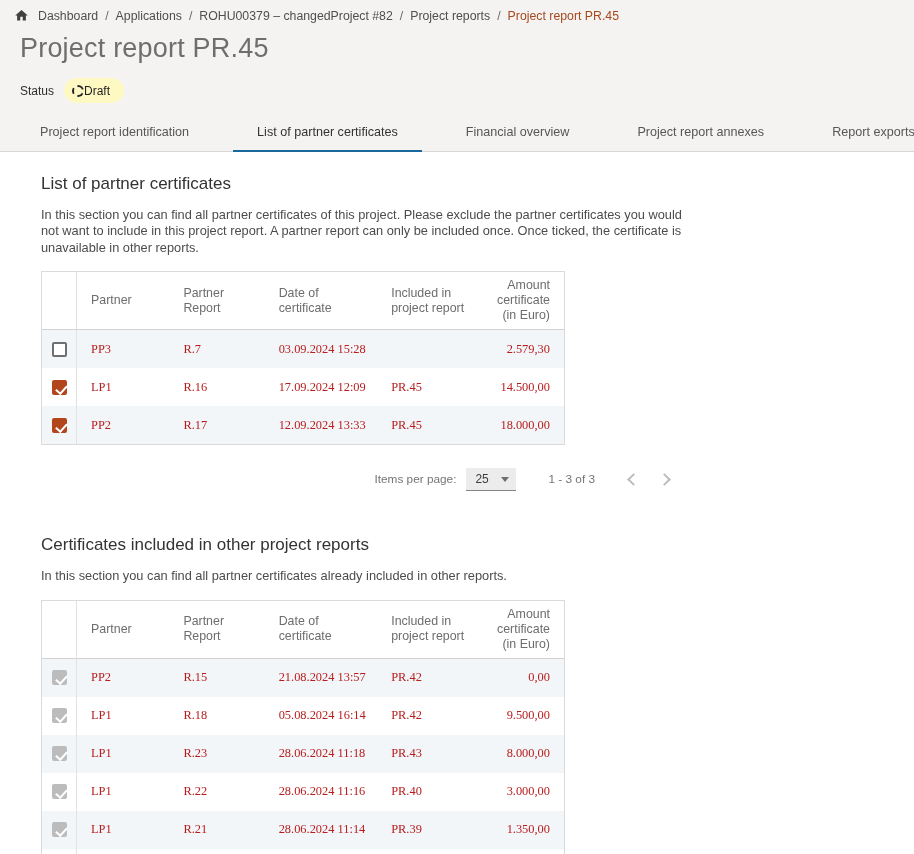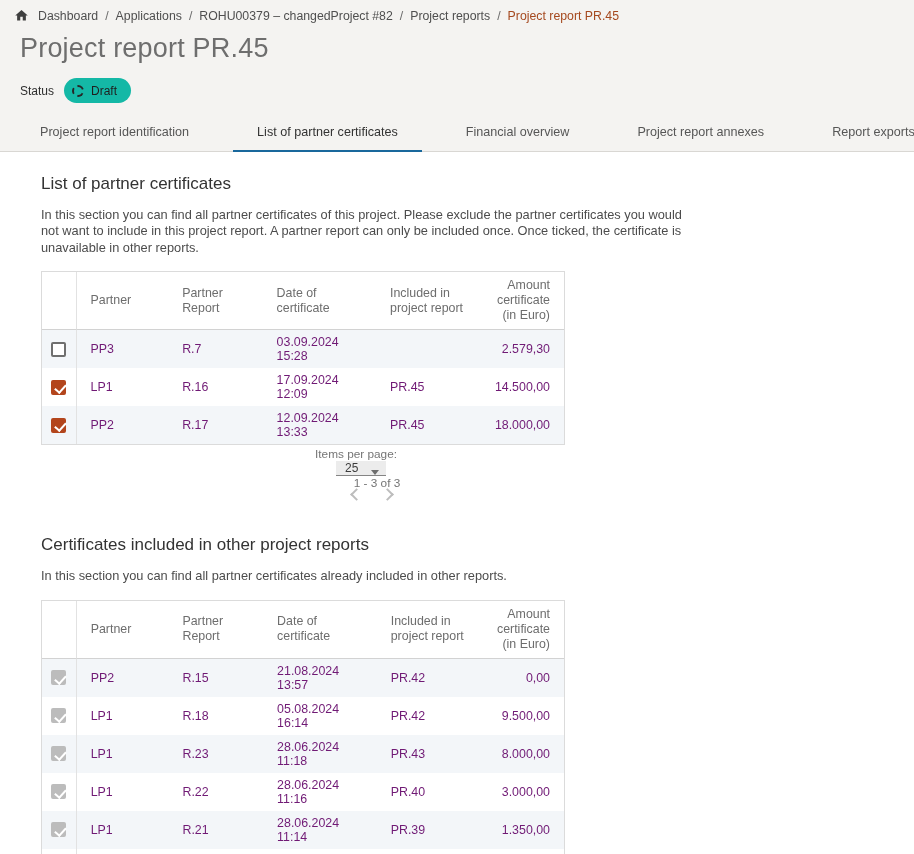--- a/index.html
+++ b/index.html
@@ -31,22 +31,22 @@
     font-size: 27px; font-weight: 300; color: #6e6e6e;
     letter-spacing: 0.2px;
   }
 
   .status-row {
     display: flex; align-items: center; gap: 10px;
     margin: 14px 0 0 20px;
   }
   .status-label { font-size: 12px; color: #2e2e2e; }
   .status-badge {
-    display: inline-flex; align-items: center; gap: 7px;
-    background: #14b8a6; border-radius: 14px;
+    display: inline-flex; align-items: center; 
+    background: #fef9c3; border-radius: 14px;
     height: 25px; padding: 0 14px 0 8px;
     font-size: 12px; color: #1f1f1f;
   }
   .draft-ic {
     width: 12px; height: 12px; border-radius: 50%;
     border: 2.4px dashed #262626;
   }
 
   .tab-bar { display: flex; margin-top: 15px; padding-left: 16px; gap: 20px; }
   .tab {
@@ -77,21 +77,21 @@
   .cert-table th {
     height: 44px; vertical-align: middle;
     font-weight: 400; color: #6d6d6d; text-align: left;
     padding: 6px 6px 6px 14px; line-height: 15px;
     border-bottom: 1px solid #d2d2d2;
     background: #ffffff;
   }
   .cert-table th.col-amount { text-align: right; padding-right: 14px; }
   .cert-table td {
     height: 38px; vertical-align: middle;
-    color: #701a75; padding: 0 6px 0 14px;
+    color: #b91c1c; padding: 0 6px 0 14px; font-family: Liberation Serif, serif;
   }
   .cert-table td.cell-amount { text-align: right; padding-right: 14px; }
   .cert-table .cb-col { width: 42px; padding: 0; text-align: center; border-right: 1px solid #e2e2e2; }
   .cert-table col.c-partner { width: 104px; }
   .cert-table col.c-report  { width: 108px; }
   .cert-table col.c-date    { width: 126px; }
   .cert-table col.c-incl    { width: 120px; }
   .cert-table tbody tr:nth-child(odd) td { background: #f3f6f9; }
   .cert-table tbody tr:nth-child(even) td { background: #ffffff; }
 
@@ -107,21 +107,21 @@
     width: 4.5px; height: 9px;
     border: solid #ffffff; border-width: 0 2px 2px 0;
     transform: rotate(42deg);
   }
   .checkbox.disabled { background: #bcbcbc; border-color: #bcbcbc; cursor: default; }
 
   
   .paginator {
     width: 640px; height: 40px; margin-top: 14px;
     display: flex; justify-content: flex-end; align-items: center;
-    font-size: 11.8px; color: #757575; flex-direction: column;
+    font-size: 11.8px; color: #757575;
   }
   .pp-label { margin-right: 10px; }
   .pp-select {
     position: relative; width: 50px; height: 23px;
     background: #ececec; border-bottom: 1px solid #848484;
     display: flex; align-items: center;
     padding-left: 9px; cursor: pointer;
     font-size: 12px; color: #3c3c3c; text-align: center;
   }
   .pp-caret {

